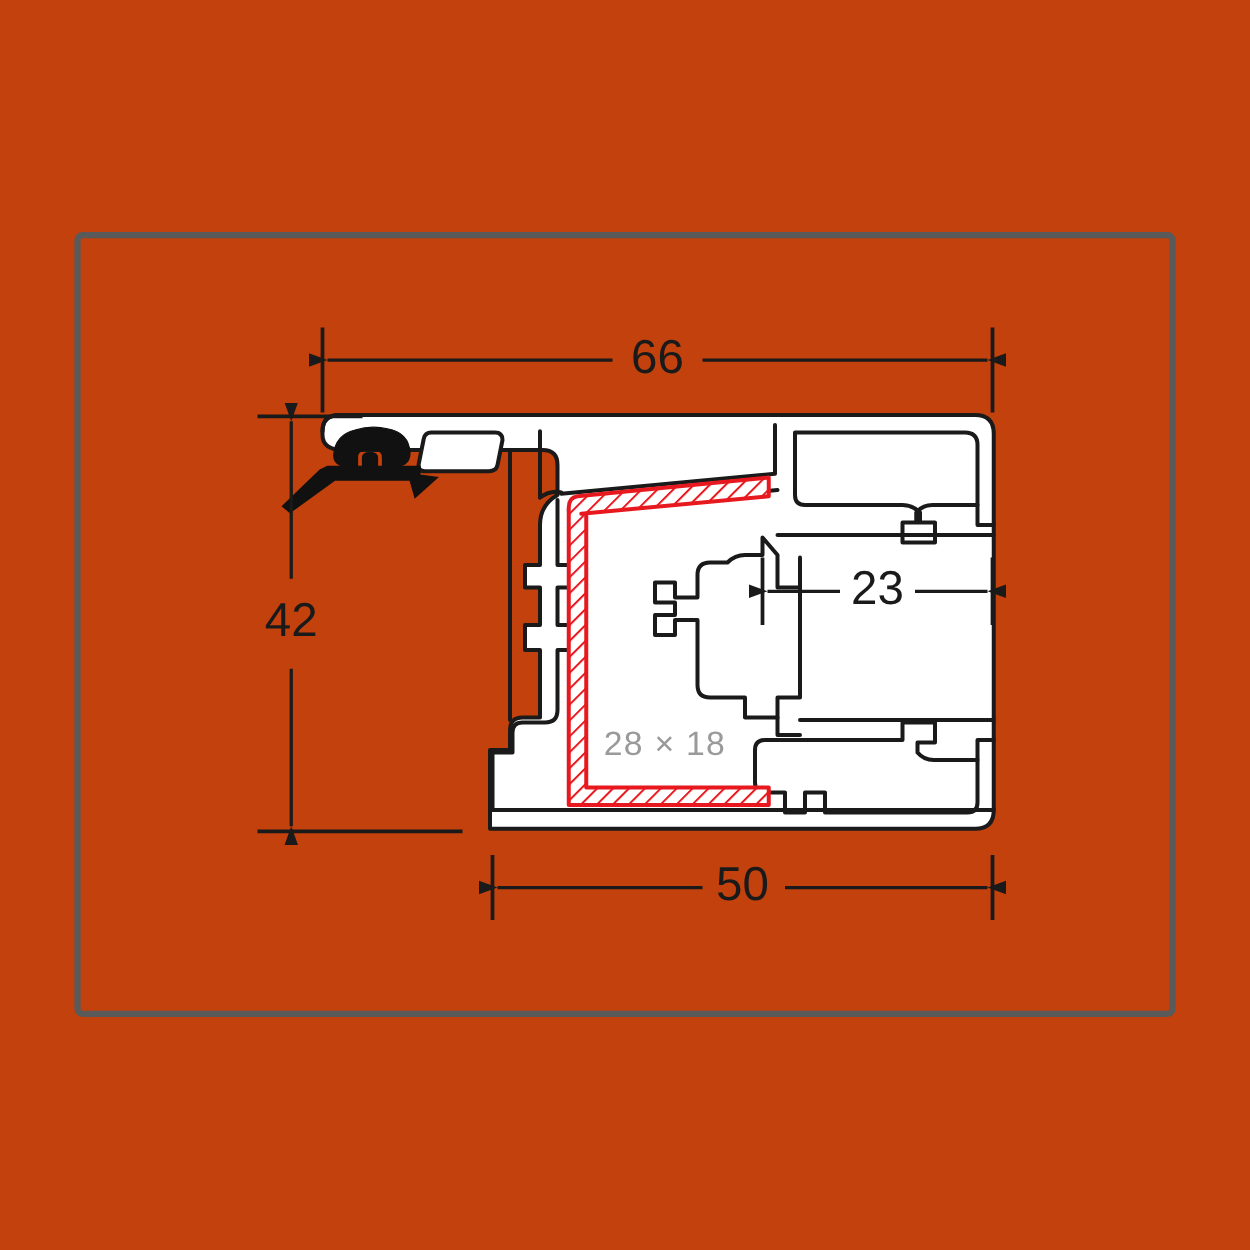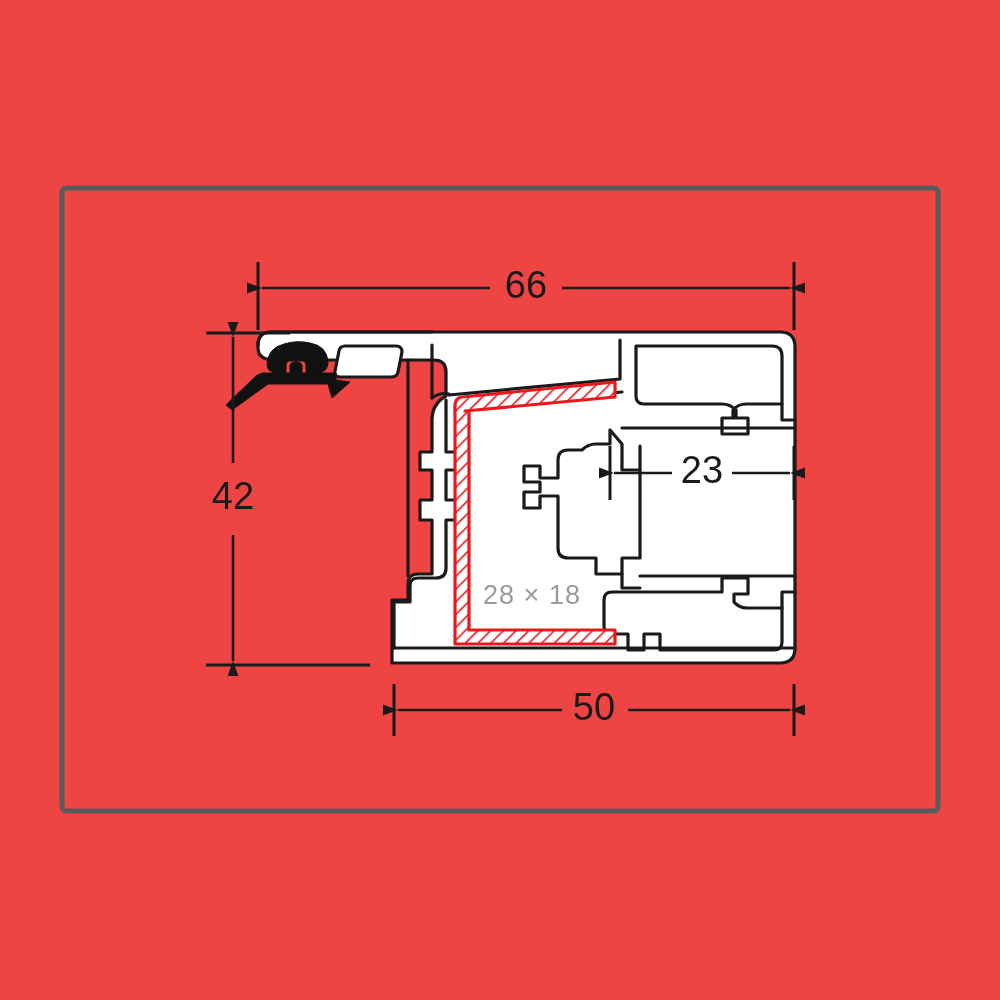--- a/index.html
+++ b/index.html
@@ -10,21 +10,21 @@
   body {
     width: 1000px;
     height: 1000px;
     font-family: "Liberation Sans", sans-serif;
     overflow: hidden;
   }
   #canvas {
     position: relative;
     width: 1000px;
     height: 1000px;
-    background: #ef4444;
+    background: #c2410c;
   }
   #drawing-svg {
     position: absolute;
     top: 0;
     left: 0;
     width: 1000px;
     height: 1000px;
     display: block;
   }
   .dim-text {

